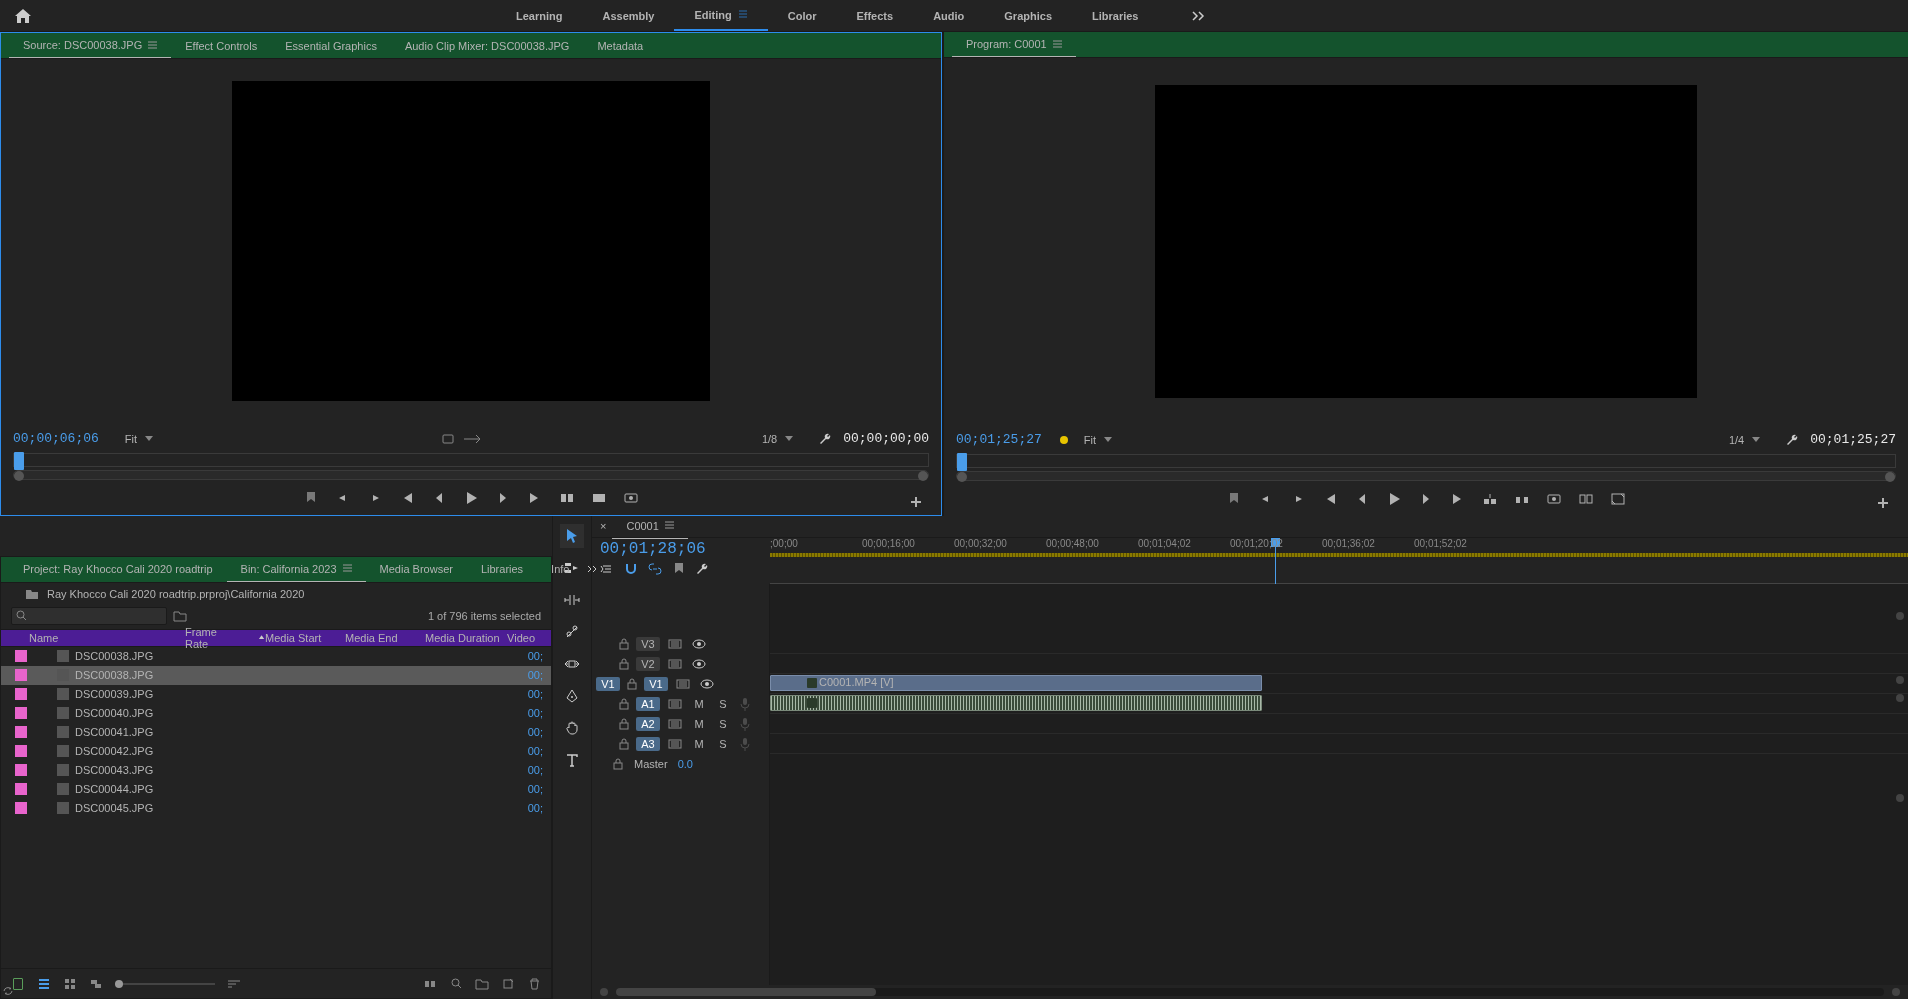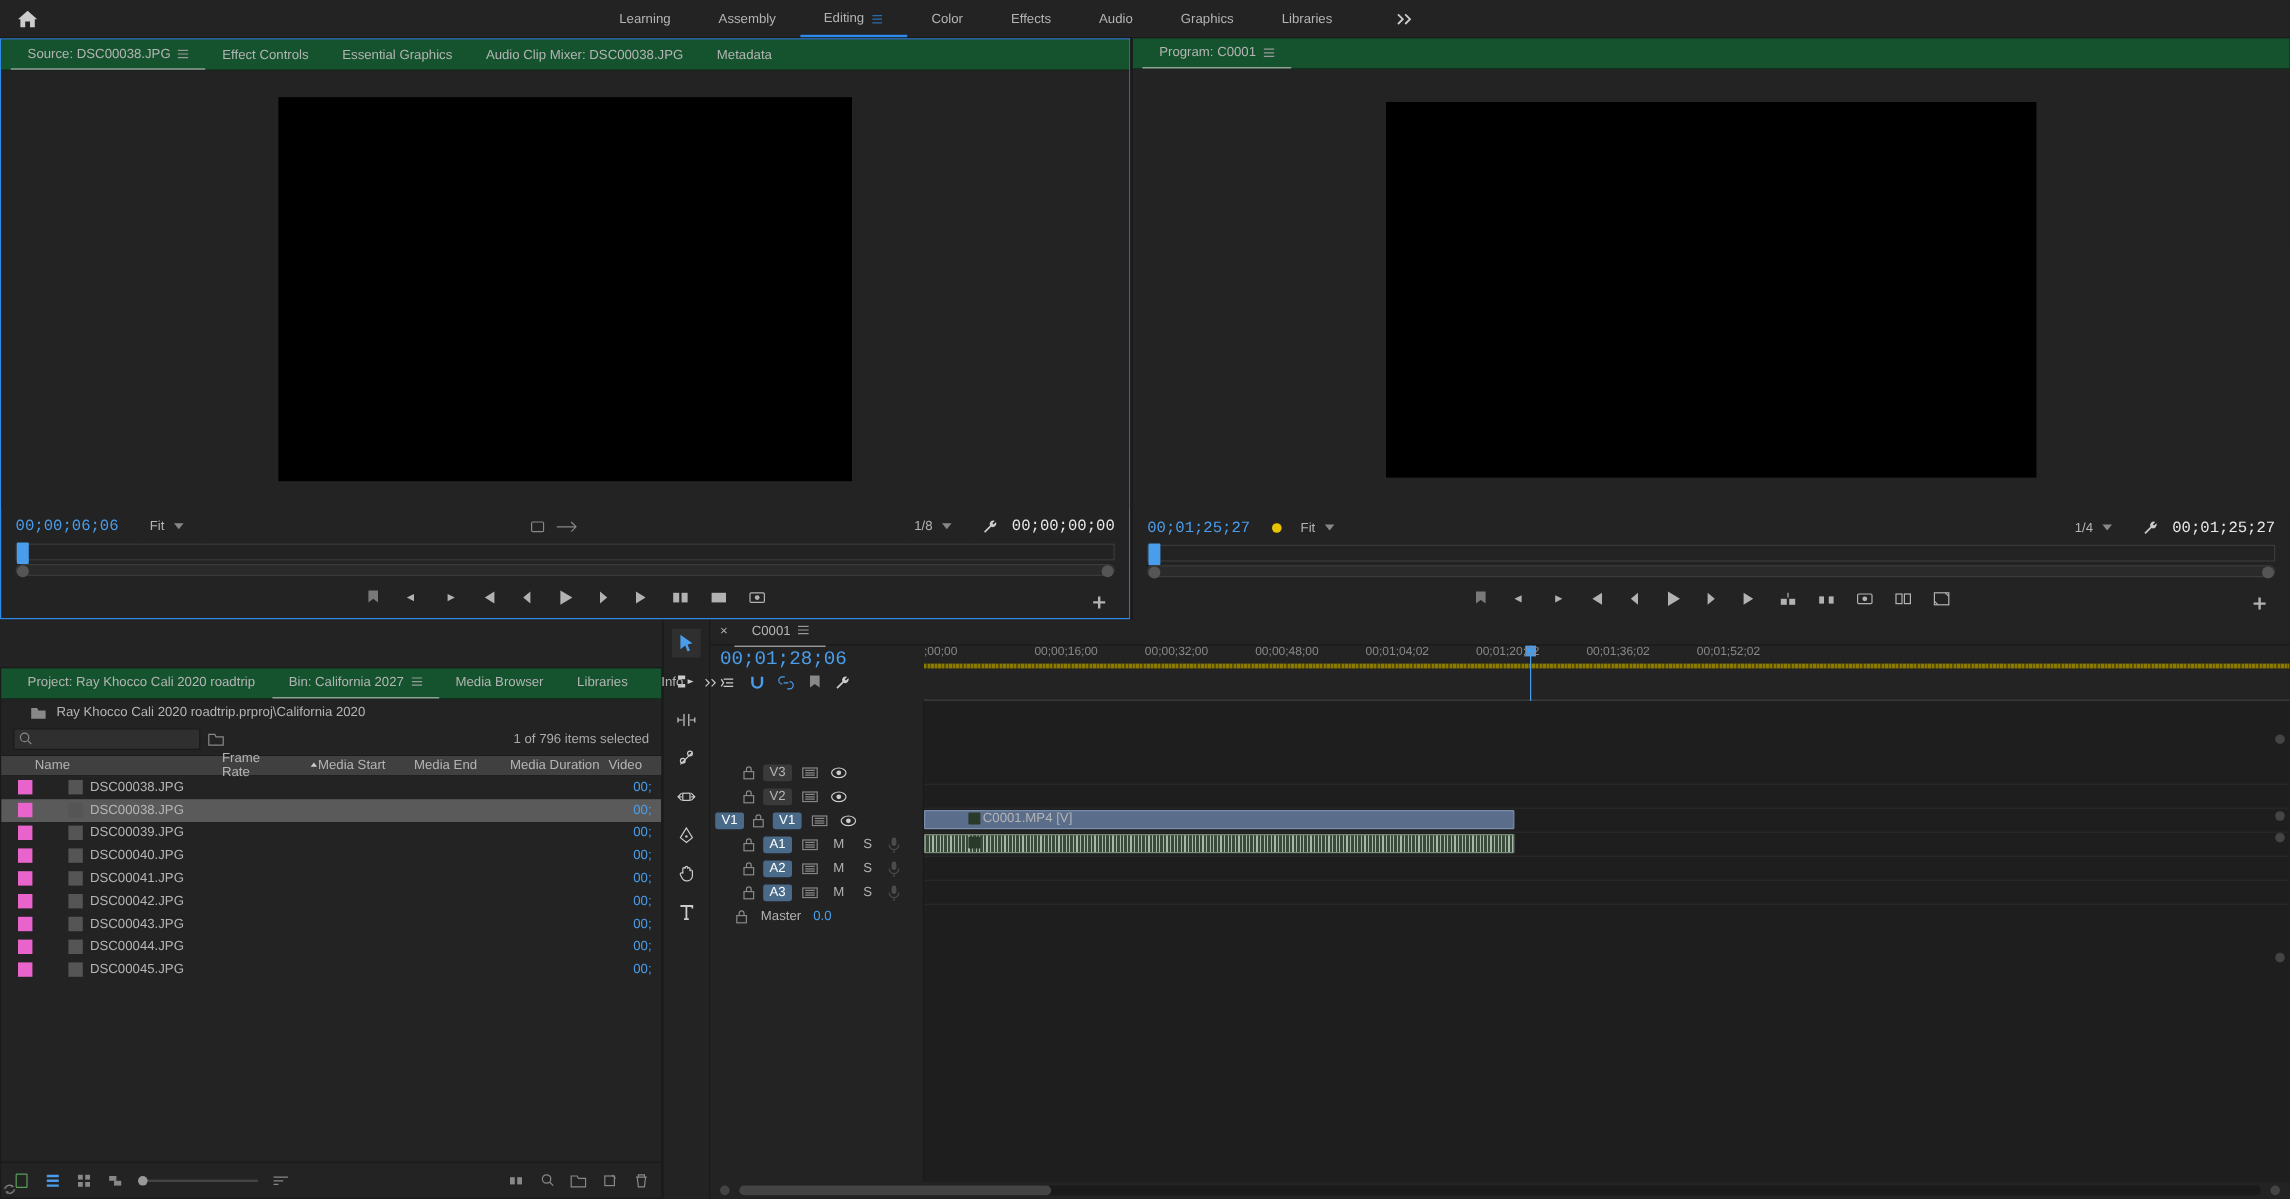--- a/index.html
+++ b/index.html
@@ -1,21 +1,21 @@
 <!DOCTYPE html>
 <html><head>
 <meta charset="utf-8">
 <style>
   * { margin: 0; padding: 0; box-sizing: border-box; font-family: -apple-system, "Segoe UI", Helvetica, Arial, sans-serif; font-size: 11px; color: #b4b4b4; user-select: none; }
   body { background: #232323; width: 1908px; height: 999px; overflow: hidden; display: flex; flex-direction: column; }
   svg { display: block; }
   .top-bar { height: 32px; background: #232323; display: flex; align-items: center; padding: 0 10px; border-bottom: 1px solid #1a1a1a; }
   .home-btn { width: 26px; height: 22px; display: flex; align-items: center; justify-content: center; }
   .workspace-tabs { display: flex; gap: 0; margin-left: 460px; align-items: center; }
-  .ws-tab { padding: 8px 20px; cursor: pointer; display:flex; align-items:flex-end; gap:6px;}
+  .ws-tab { padding: 8px 20px; cursor: pointer; display:flex; align-items:flex-start; gap:6px;font-weight:bold;}
   .ws-tab.active { color: #2d8ceb; border-bottom: 2px solid #2d8ceb; }
   .ws-tab .tab-menu { width:10px; height:10px; opacity:.7;}
   .ws-overflow { margin-left: 30px; padding: 4px; }
 
   .main-row { display: flex; flex: 1; min-height: 0; }
   .main-row.top { height: 430px; }
   .main-row.bottom { flex: 1; }
 
   .panel { display: flex; flex-direction: column; background: #232323; position: relative; }
   .panel-border { border: 1px solid #1a1a1a; }
@@ -44,21 +44,21 @@
   .monitor-controls .ctrl-btn { width: 18px; height: 18px; display: flex; align-items: center; justify-content: center; cursor: pointer; opacity:.85;}
   .monitor-controls .add-btn { position: absolute; right: 4px; bottom:2px;}
 
   .project-panel { width: 552px; display:flex; flex-direction:column;margin-top:40px;}
   .project-panel .p-tab { white-space: nowrap; }
   .proj-overflow { margin-left:auto; padding:4px;}
   .bin-path { padding: 5px 24px; display:flex; align-items:center; gap:8px; color:#aaa;}
   .search-row { display: flex; align-items: center; gap: 6px; padding: 2px 10px 4px 10px; }
   .search-box { display:flex; align-items:center; width: 156px; height: 18px; background: #2f2f2f; border: 1px solid #1a1a1a; border-radius: 2px; padding:0 4px;}
   .sel-count { margin-left: auto; color:#aaa;}
-  .proj-headers { display: flex; background: #404040; border-top: 1px solid #1a1a1a; border-bottom:1px solid #1a1a1a; height:18px; align-items:center; padding:0 8px 0 28px;}
+  .proj-headers { display: flex; background: #4c1d95; border-top: 1px solid #1a1a1a; border-bottom:1px solid #1a1a1a; height:18px; align-items:center; padding:0 8px 0 28px;}
   .ph-name { width:156px;}
   .ph-fr { width:80px; display:flex;align-items:center; gap:21px;}
   .ph-ms { width:80px;}
   .ph-me { width:80px;}
   .ph-md { width:80px;}
   .ph-vi { width:30px; text-align:right;}
   .proj-list { flex:1; overflow:hidden; }
   .proj-row { display:flex; align-items:center; height:19px; padding:0 8px 0 14px; gap:6px;}
   .proj-row.selected { background:#5a5a5a; }
   .color-swatch { width:12px; height:12px; background:#e864cc; flex-shrink:0;}
@@ -410,21 +410,21 @@
 </div>
 
 <div class="main-row bottom">
 
   <div class="panel project-panel panel-border">
     <div class="panel-tabs">
       <div class="p-tab">
           <span>Project: Ray Khocco Cali 2020 roadtrip</span>
         </div>
       <div class="p-tab active">
-          <span>Bin: California 2027</span>
+          <span>Bin: California 2023</span>
           <svg class="tab-menu-ico" viewBox="0 0 9 9">
             <path d="M0 1h9M0 4h9M0 7h9" stroke="#999"></path>
           </svg>
         </div>
       <div class="p-tab">
           <span>Media Browser</span>
         </div>
       <div class="p-tab">
           <span>Libraries</span>
         </div>

